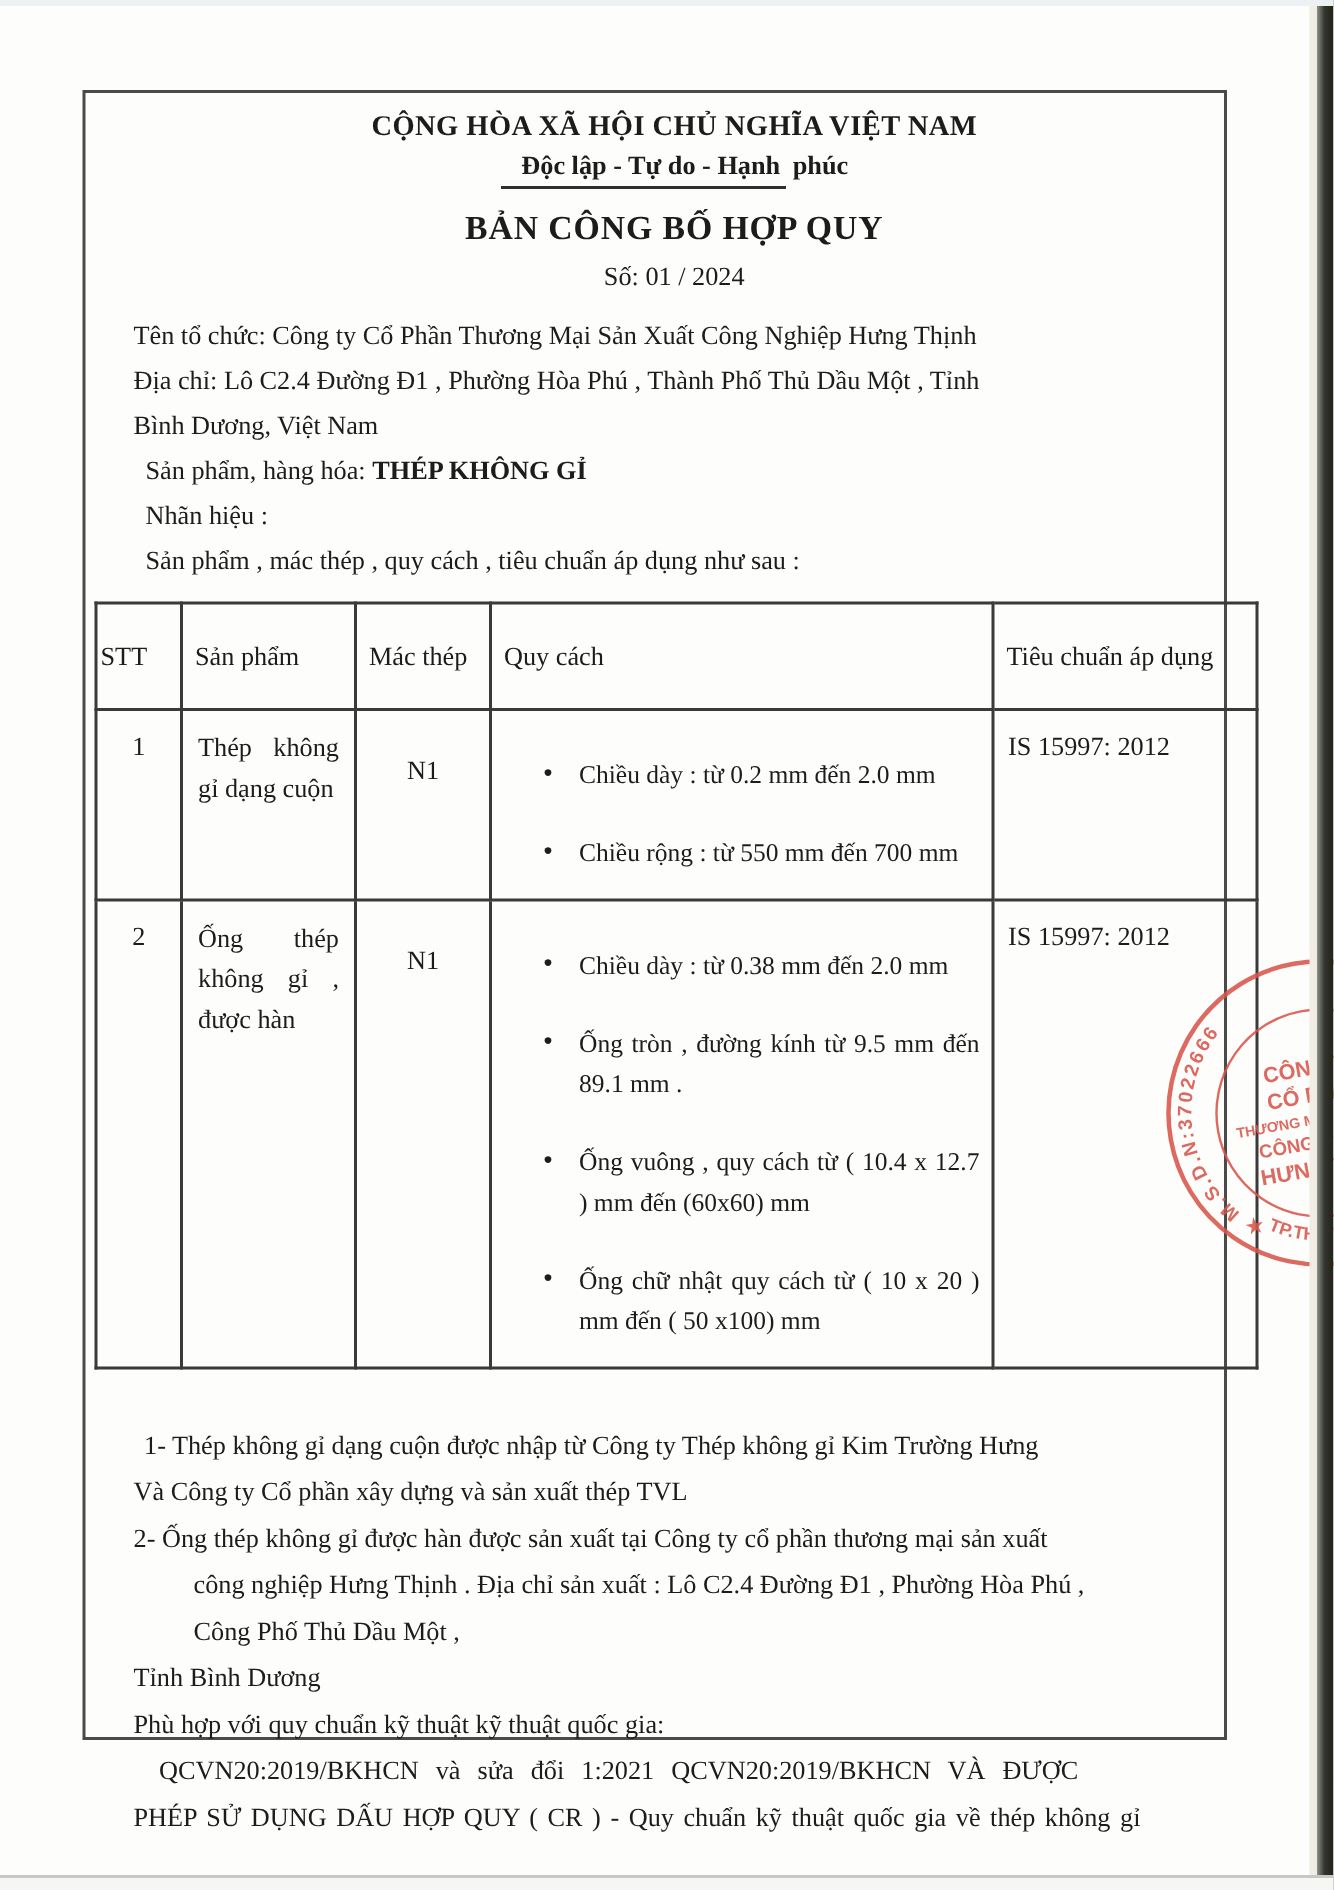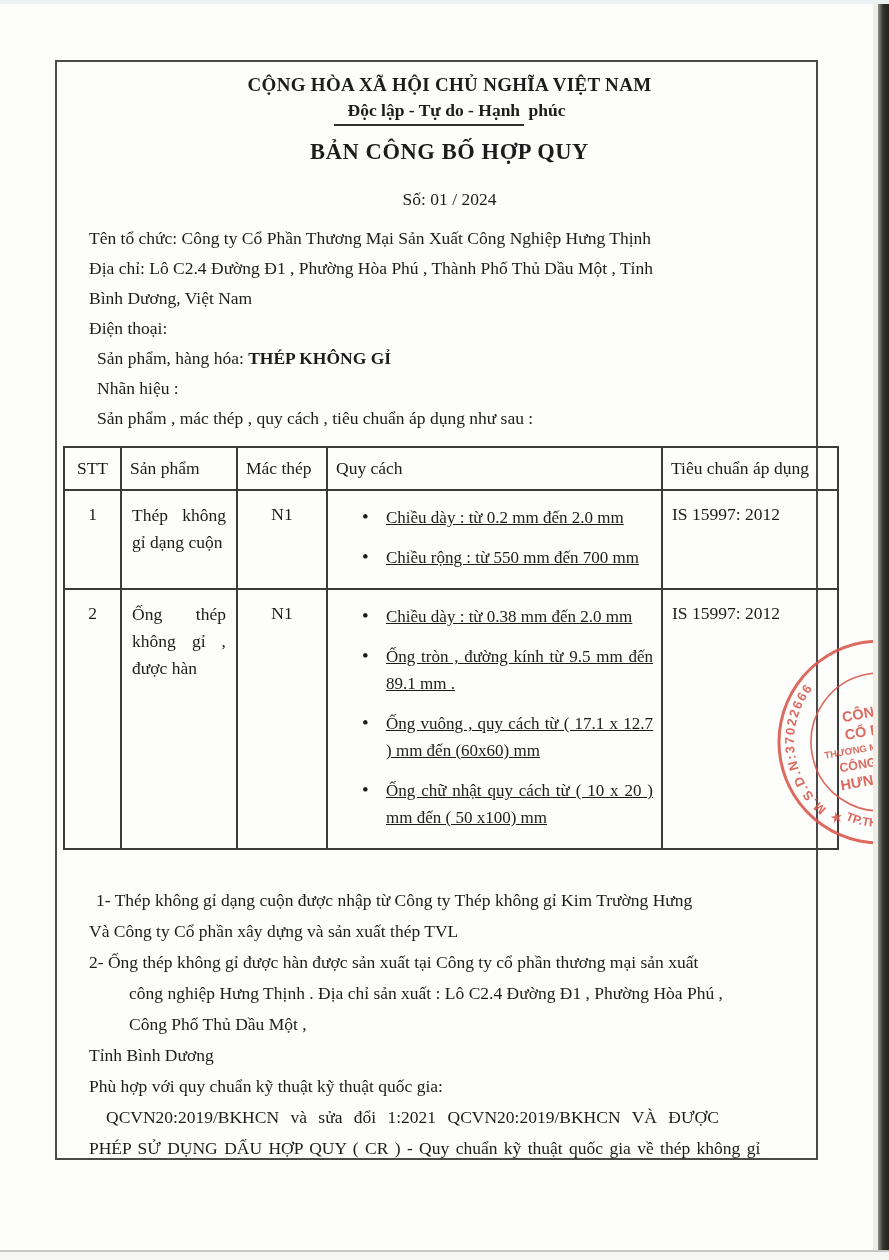--- a/index.html
+++ b/index.html
@@ -29,53 +29,53 @@
     box-sizing: border-box;
     padding: 12px 6px 0 32px;
     z-index: 5;
   }
 
   .center { text-align: center; }
   .hdr-line1 { font-size: 19px; font-weight: bold; letter-spacing: 0.3px; }
   .motto { margin-top: 4px; font-size: 17.5px; font-weight: bold; }
   .motto .ul { display: inline-block; border-bottom: 2px solid #2f2f2f; padding: 0 4px 3px 14px; }
   .doc-title { margin-top: 13px; font-size: 22.5px; font-weight: bold; letter-spacing: 0.6px; }
-  .doc-number { margin-top: 24px; font-size: 17.5px; }
+  .doc-number { margin-top: 9px; font-size: 17.5px; }
 
   .org { margin-top: 13px; }
   .org p { margin: 0; font-size: 17.5px; line-height: 30px; }
   .org p.indent { padding-left: 8px; }
   .bold { font-weight: bold; }
 
   table.spec-table {
     margin: 13px 0 0 -26px;
     border-collapse: collapse;
     width: 774px;
     table-layout: fixed;
   }
   .spec-table th, .spec-table td {
     border: 2px solid #3a3a3a;
     font-size: 17.5px;
     font-weight: normal;
     box-sizing: border-box;
   }
   .spec-table th { text-align: left; padding: 10px 8px; }
-  .spec-table th.c { text-align: center; padding: 10px 2px; }
+  .spec-table th.c { text-align: left; padding: 24px 2px; }
   .spec-table td { vertical-align: top; padding: 10px; }
   td.cell-stt   { text-align: center; padding-top: 13px; }
   td.cell-prod  { text-align: justify; line-height: 27px; padding: 11px 10px; }
-  td.cell-grade { text-align: center; padding-top: 13px; }
+  td.cell-grade { text-align: center; padding-top: 29px; }
   td.cell-specs { padding: 4px 8px 4px 24px; }
   td.cell-std   { padding: 13px 6px 13px 9px; }
   tr.row1 td { height: 94px; }
   tr.row2 td { height: 238px; }
   ul.spec-list { margin: 0; padding: 0; list-style: none; }
   li.spec {
-    position: relative; padding-left: 34px; margin: 9px 0 13px;
-    line-height: 27px; text-align: justify; font-size: 17px; text-decoration: underline;
+    position: relative; padding-left: 34px; margin: 25px 0 13px;
+    line-height: 27px; text-align: justify; font-size: 17px;
   }
   li.spec::before { content: "•"; position: absolute; left: 10px; top: -1px; font-size: 19px; }
 
   .notes { margin-top: 35px; }
   .notes p { margin: 0; font-size: 17.5px; line-height: 31px; }
   .note1a { text-indent: 7px; }
   .note2b, .note2c { padding-left: 40px; }
   .note5a { padding-left: 17px; word-spacing: 7px; }
   .note5b { margin-left: -26px; word-spacing: 2px; }
 
@@ -101,21 +101,20 @@
   </div>
 
   <div class="center doc-title">BẢN CÔNG BỐ HỢP QUY</div>
 
   <div class="center doc-number">Số: 01 / 2024</div>
 
   <div class="org">
     <p>Tên tổ chức: Công ty Cổ Phần Thương Mại Sản Xuất Công Nghiệp Hưng Thịnh</p>
     <p>Địa chỉ: Lô C2.4 Đường Đ1 , Phường Hòa Phú , Thành Phố Thủ Dầu Một , Tỉnh</p>
     <p>Bình Dương, Việt Nam</p>
-    <p>Điện thoại:</p>
     <p class="indent">
       <span>Sản phẩm, hàng hóa: </span><span class="bold">THÉP KHÔNG GỈ</span>
     </p>
     <p class="indent">Nhãn hiệu :</p>
     <p class="indent">Sản phẩm , mác thép , quy cách , tiêu chuẩn áp dụng như sau :</p>
   </div>
 
   <table class="spec-table">
     <colgroup>
       <col style="width:57px">
@@ -147,21 +146,21 @@
         <td class="cell-std">IS 15997: 2012</td>
       </tr>
       <tr class="row2">
         <td class="cell-stt">2</td>
         <td class="cell-prod">Ống thép không gỉ , được hàn</td>
         <td class="cell-grade">N1</td>
         <td class="cell-specs">
           <ul class="spec-list">
             <li class="spec">Chiều dày : từ 0.38 mm đến 2.0 mm</li>
             <li class="spec">Ống tròn , đường kính từ 9.5 mm đến 89.1 mm .</li>
-            <li class="spec">Ống vuông , quy cách từ ( 17.1 x 12.7 ) mm đến (60x60) mm</li>
+            <li class="spec">Ống vuông , quy cách từ ( 10.4 x 12.7 ) mm đến (60x60) mm</li>
             <li class="spec">Ống chữ nhật quy cách từ ( 10 x 20 ) mm đến ( 50 x100) mm</li>
           </ul>
         </td>
         <td class="cell-std">IS 15997: 2012</td>
       </tr>
     </tbody>
   </table>
 
   <div class="notes">
     <p class="note1a">1-  Thép không gỉ dạng cuộn được nhập từ Công ty Thép không gỉ Kim Trường Hưng</p>

